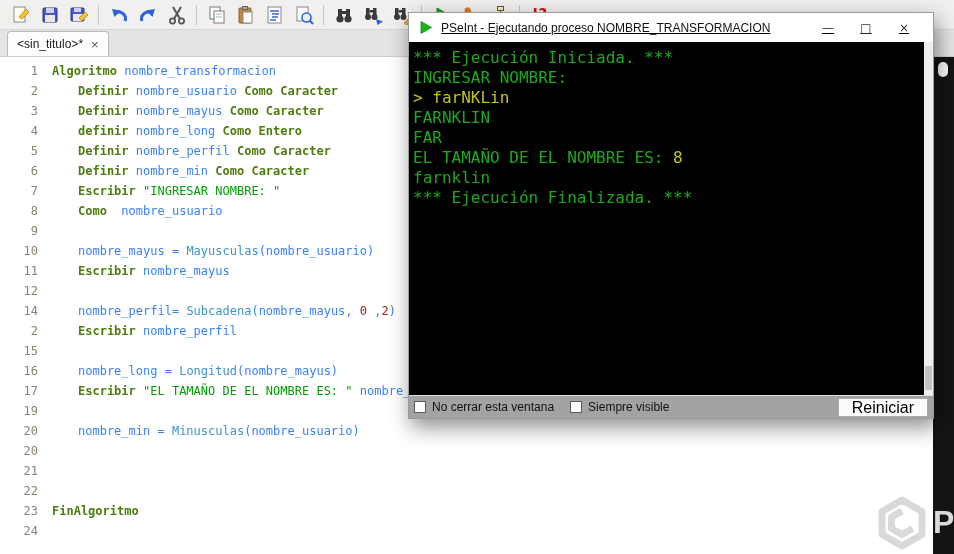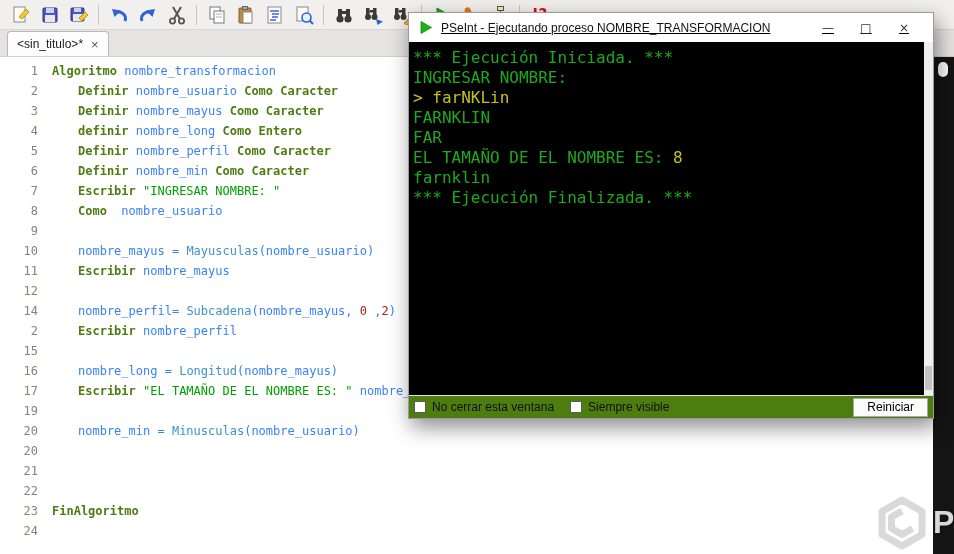--- a/index.html
+++ b/index.html
@@ -51,26 +51,26 @@
   .dlg-controls { margin-left:auto; display:flex; align-items:center; gap:0; }
   .dlg-btn { width:38px; height:26px; display:flex; align-items:center; justify-content:center;
              font-size:12px; color:#333; cursor:pointer; font-family:"DejaVu Sans", sans-serif; }
   .console { position:absolute; top:29px; left:0; right:0; bottom:23px; background:#000;
              font-family:"DejaVu Sans Mono", monospace; font-size:16px; padding:6px 4px; overflow:hidden; }
   .console-line { height:20px; line-height:20px; white-space:pre; }
   .cl-green { color:#1caa1c; }
   .cl-yellow { color:#c2c21e; }
   .console-scrollbar { position:absolute; top:29px; right:0; bottom:23px; width:9px; background:#efefef; z-index:2; }
   .cs-thumb { position:absolute; bottom:5px; left:1px; width:7px; height:24px; background:#c2c2c2; }
-  .dialog-footer { position:absolute; left:0; right:0; bottom:0; height:23px; background:#4d7c0f;
+  .dialog-footer { position:absolute; left:0; right:0; bottom:0; height:23px; background:#a3a3a3;
                    border-top:1px solid #e0e0e0; display:flex; align-items:center; padding:0 5px; gap:6px; font-size:12px; }
   .chk { width:12px; height:12px; border:1px solid #5a5a5a; background:#fff; flex:0 0 12px; cursor:pointer; }
   .chk-label { color:#111; margin-right:10px; }
   .btn-reiniciar { margin-left:auto; height:19px; border:1px solid #a8a8a8; background:#fbfbfb;
-                   font-size:12px; padding:0 13px; cursor:pointer; font-family:"Liberation Sans", sans-serif; }
+                   font-size:16px; padding:0 13px; cursor:pointer; font-family:"Liberation Sans", sans-serif; }
 </style>
 </head>
 <body>
 
 <div class="screen">
 
   <div class="toolbar">
     <button class="tb">
       <svg width="20" height="20" viewBox="0 0 20 20">
           <rect x="3" y="2" width="11" height="15" fill="#fffef2" stroke="#8a8a8a"></rect>

